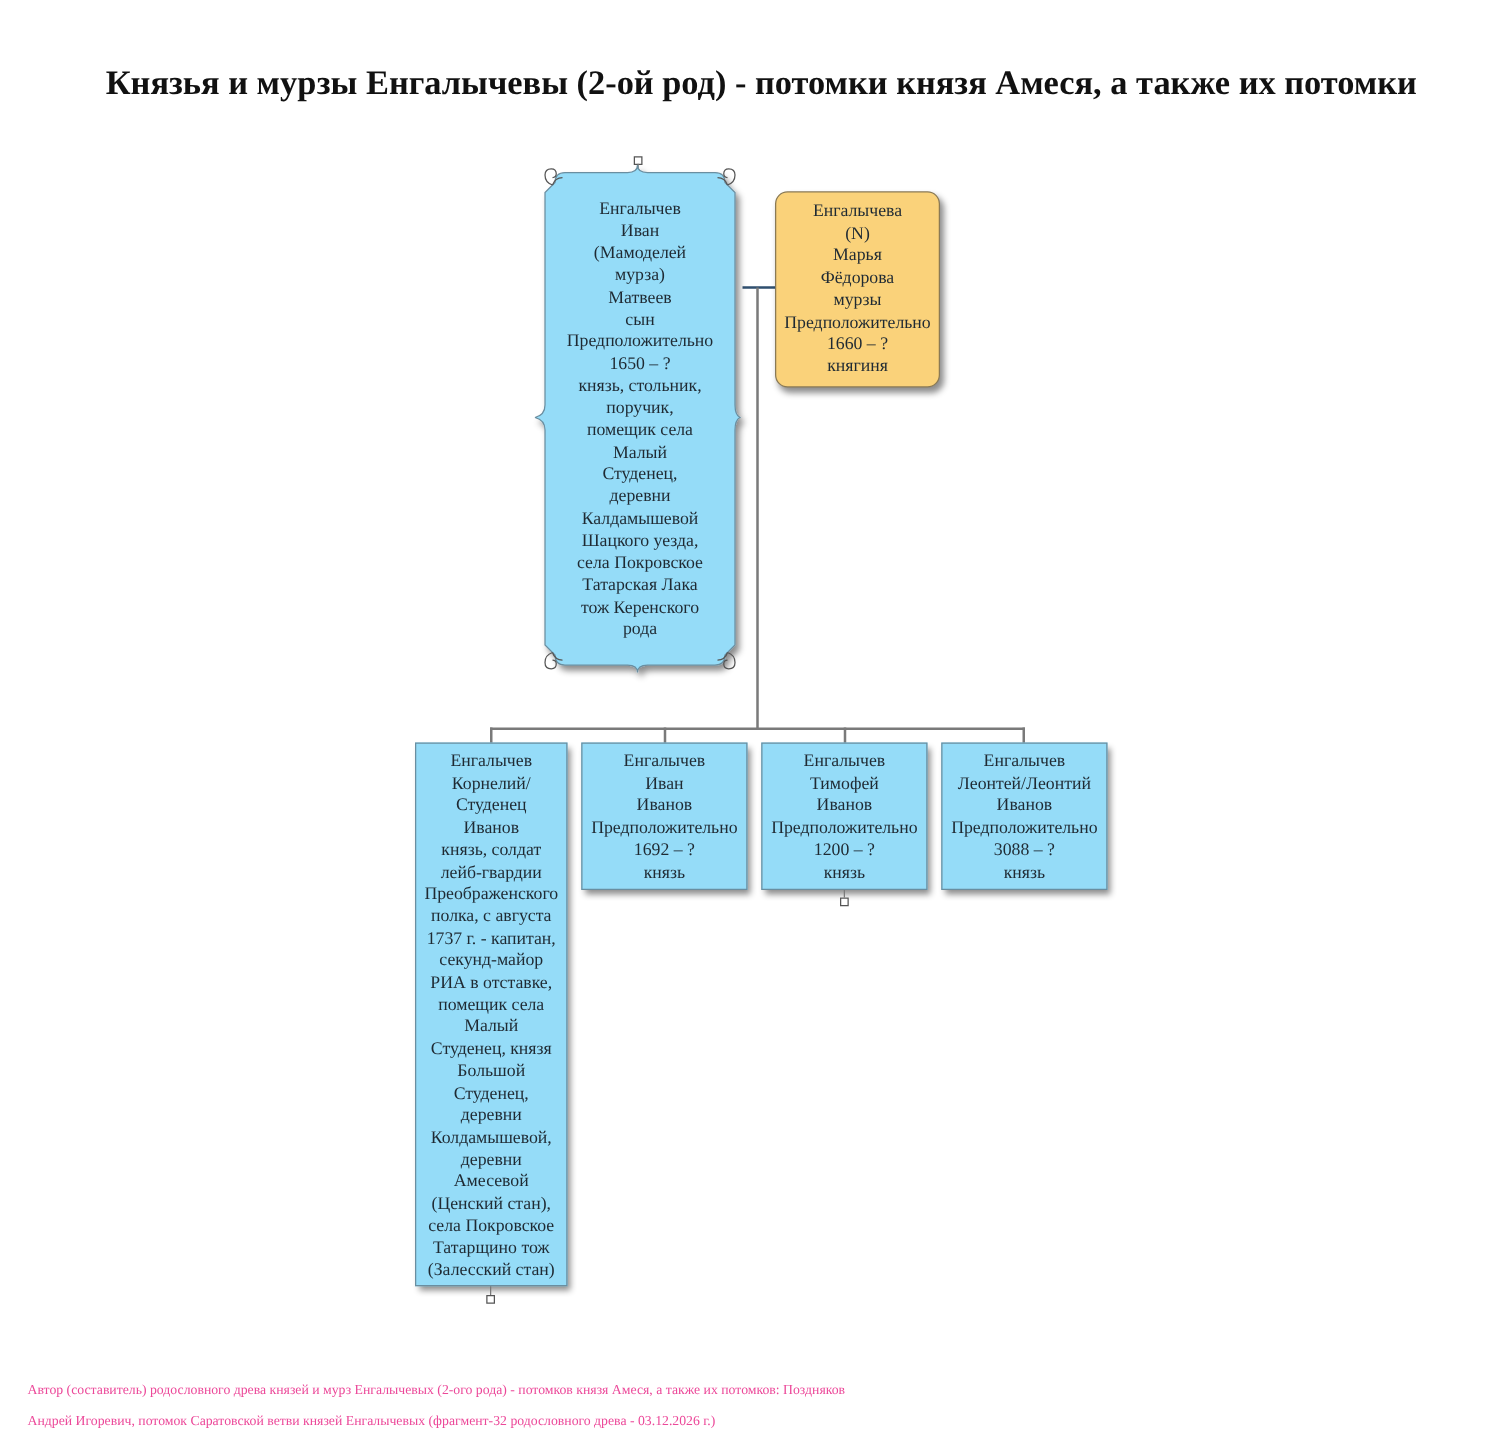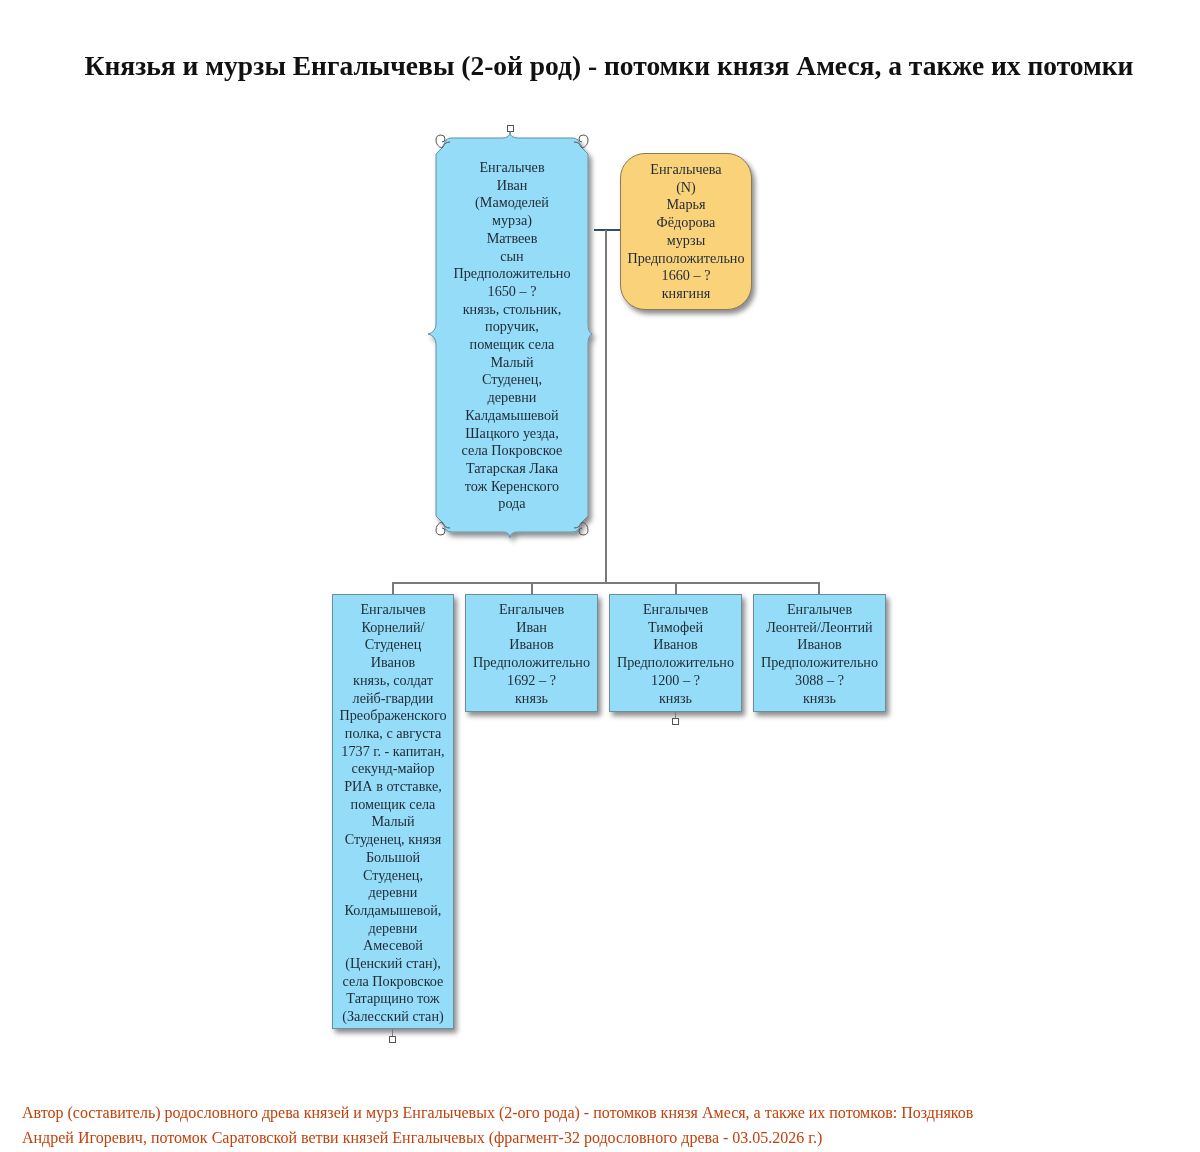--- a/index.html
+++ b/index.html
@@ -6,21 +6,21 @@
   body { width:1200px; height:1152px; position:relative; overflow:hidden; font-family:"Liberation Serif","DejaVu Serif",serif; color:#1a1a1a; }
   .title { position:absolute; left:0; top:50px; width:1218px; text-align:center; font-weight:bold; font-size:27.5px; white-space:nowrap; color:#111; }
   .box { position:absolute; box-sizing:border-box; text-align:center; font-size:14.2px; line-height:17.7px; color:#1f2a33; }
   .person { background:#95dcf8; border:1px solid #6a8ea0; box-shadow:3px 4px 5px rgba(0,0,0,0.45); }
   .spouse { background:#fad27a; border:1px solid #8a7a55; border-radius:10px; box-shadow:3px 4px 5px rgba(0,0,0,0.45); }
   .line { position:absolute; background:#7a7a7a; }
   .line.dark { background:#2f4f6f; }
   .handle { position:absolute; width:5px; height:5px; border:1px solid #555; background:#fff; }
   .main-wrap { position:absolute; left:424px; top:124px; width:176px; height:422px; }
   .main-text { position:absolute; left:4px; top:35px; width:168px; text-align:center; font-size:14.2px; line-height:17.7px; color:#1f2a33; }
-  .footer { position:absolute; left:22px; top:1100px; width:1160px; font-size:16px; line-height:25px; color:#c2410c; }
+  .footer { position:absolute; left:22px; top:1100px; width:1160px; font-size:11px; line-height:25px; color:#ec4899; }
   .footer div { white-space:nowrap; }
 </style>
 </head>
 <body>
 
 <div class="title">Князья и мурзы Енгалычевы (2-ой род) - потомки князя Амеся, а также их потомки</div>
 
 <div class="handle" style="left:507px; top:125px;"></div>
 <div class="line" style="left:510px; top:131px; width:1px; height:8px;"></div>
 
@@ -69,21 +69,21 @@
     <div>деревни</div>
     <div>Калдамышевой</div>
     <div>Шацкого уезда,</div>
     <div>села Покровское</div>
     <div>Татарская Лака</div>
     <div>тож Керенского</div>
     <div>рода</div>
   </div>
 </div>
 
-<div class="box spouse" style="left:620px; top:153px; width:132px; height:157px; padding-top:7px;border-radius:25px;">
+<div class="box spouse" style="left:620px; top:153px; width:132px; height:157px; padding-top:7px;">
   <div>Енгалычева</div>
   <div>(N)</div>
   <div>Марья</div>
   <div>Фёдорова</div>
   <div>мурзы</div>
   <div>Предположительно</div>
   <div>1660 – ?</div>
   <div>княгиня</div>
 </div>
 
@@ -140,14 +140,14 @@
   <div>Енгалычев</div>
   <div>Леонтей/Леонтий</div>
   <div>Иванов</div>
   <div>Предположительно</div>
   <div>3088 – ?</div>
   <div>князь</div>
 </div>
 
 <div class="footer">
   <div>Автор (составитель) родословного древа князей и мурз Енгалычевых (2-ого рода) - потомков князя Амеся, а также их потомков: Поздняков</div>
-  <div>Андрей Игоревич, потомок Саратовской ветви князей Енгалычевых (фрагмент-32 родословного древа - 03.05.2026 г.)</div>
+  <div>Андрей Игоревич, потомок Саратовской ветви князей Енгалычевых (фрагмент-32 родословного древа - 03.12.2026 г.)</div>
 </div>
 
 </body></html>

